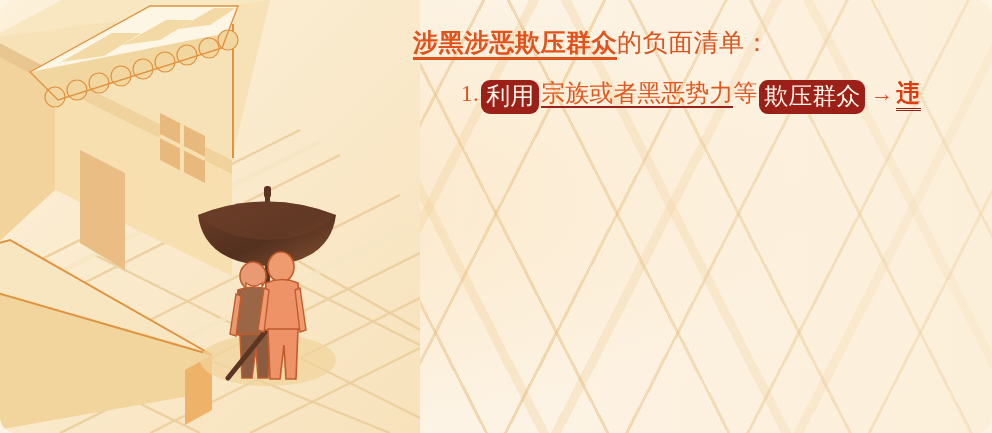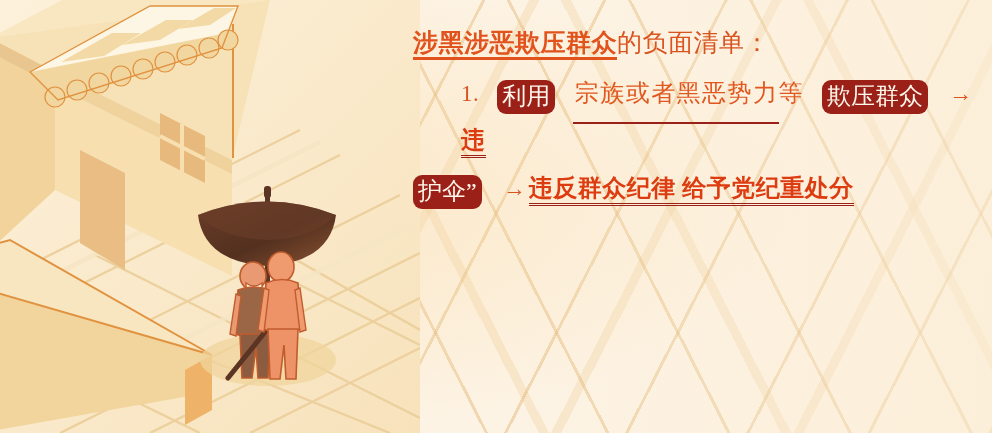--- a/index.html
+++ b/index.html
@@ -3,21 +3,21 @@
 <meta charset="utf-8">
 <style>
   html,body{margin:0;padding:0;}
   body{
     width:992px;height:433px;overflow:hidden;
     font-family:"Liberation Serif","DejaVu Serif",serif;
     background:#fdf4e4;
   }
   #stage{
     position:relative;width:992px;height:433px;overflow:hidden;
-    border-radius:0;
+    border-radius:16px;
     background:
       linear-gradient(100deg,#fdf3e2 0%,#fdf4e6 40%,#fcf0de 100%);
   }
 
   
   .lattice{
     position:absolute;inset:0;
     background-image:
       repeating-linear-gradient(63deg, rgba(226,183,118,.46) 0 3px, rgba(226,183,118,0) 3px 108px),
       repeating-linear-gradient(-63deg, rgba(226,183,118,.46) 0 3px, rgba(226,183,118,0) 3px 108px),
@@ -63,27 +63,27 @@
 
   
   .chip{
     display:inline-block;
     background:#9b2018;color:#fdf6ea;
     border-radius:9px;
     padding:1px 5px 3px 5px;
     line-height:30px;
     font-weight:normal;
     vertical-align:-3px;
-    margin:0 18px;
+    margin:0 2px;
   }
   
   .ul{
     color:#e0571f;
     border-bottom:2.5px solid #9b2018;
-    padding-bottom:16px;
+    padding-bottom:0;
   }
   .plain{color:#e0571f;}
   .arrow{color:#d9541f;padding:0 3px;font-size:23px;}
   
   .concl{
     color:#dc3c10;font-weight:bold;letter-spacing:.5px;
     border-bottom:3px double #9b2018;
     padding-bottom:2px;
   }
 </style>
@@ -221,19 +221,18 @@
 
     <div class="title">
       <span class="hot">涉黑涉恶欺压群众</span><span class="rest">的负面清单：</span>
     </div>
 
     <div id="list">
         <div class="item">
           <span class="l1"><span class="num">1.</span><span class="chip">利用</span><span class="ul">宗族或者黑恶势力</span><span class="plain">等</span><span class="chip">欺压群众</span><span class="arrow">→</span><span class="concl">违</span></span>
         </div>
         <div class="item">
-          <span class="l2"><span class="chip">护伞”</span><span class="arrow">→</span><span class="concl">违反群众纪律 给予党纪重处分</span></span>
         </div>
         <div class="item">
         </div>
       </div>
   </div>
 </div>
 
 </body></html>

